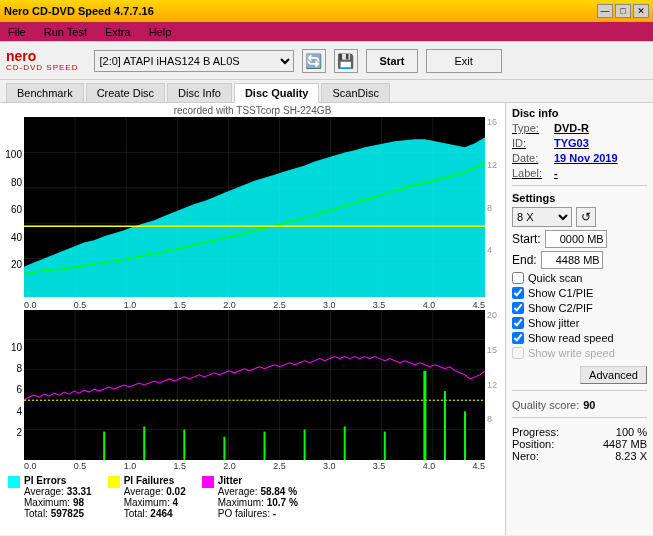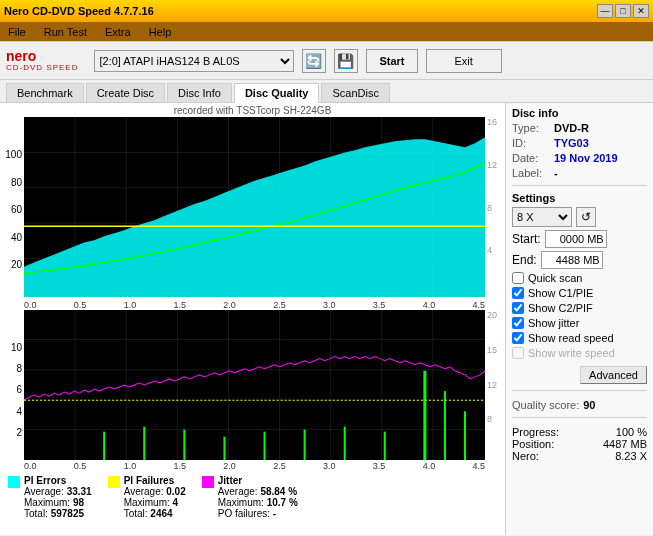--- a/index.html
+++ b/index.html
@@ -38,21 +38,21 @@
       font-size: 9px;
       display: flex;
       align-items: center;
       justify-content: center;
       cursor: pointer;
       color: #000;
     }
 
     
     .menu-bar {
-      background: #a16207;
+      background: #be185d;
       height: 20px;
       display: flex;
       align-items: center;
       padding: 0 4px;
       border-bottom: 1px solid #ccc;
       gap: 10px;
     }
     .menu-item {
       font-size: 11px;
       cursor: pointer;
@@ -267,20 +267,21 @@
     }
     .section-title {
       font-weight: bold;
       font-size: 11px;
       color: #000;
     }
     .info-row {
       display: flex;
       gap: 4px;
       font-size: 11px;
+      text-decoration: underline;
     }
     .info-label {
       color: #555;
       width: 38px;
     }
     .info-value {
       color: #000;
       font-weight: bold;
     }
     .info-value.blue { color: #0000cc; }

